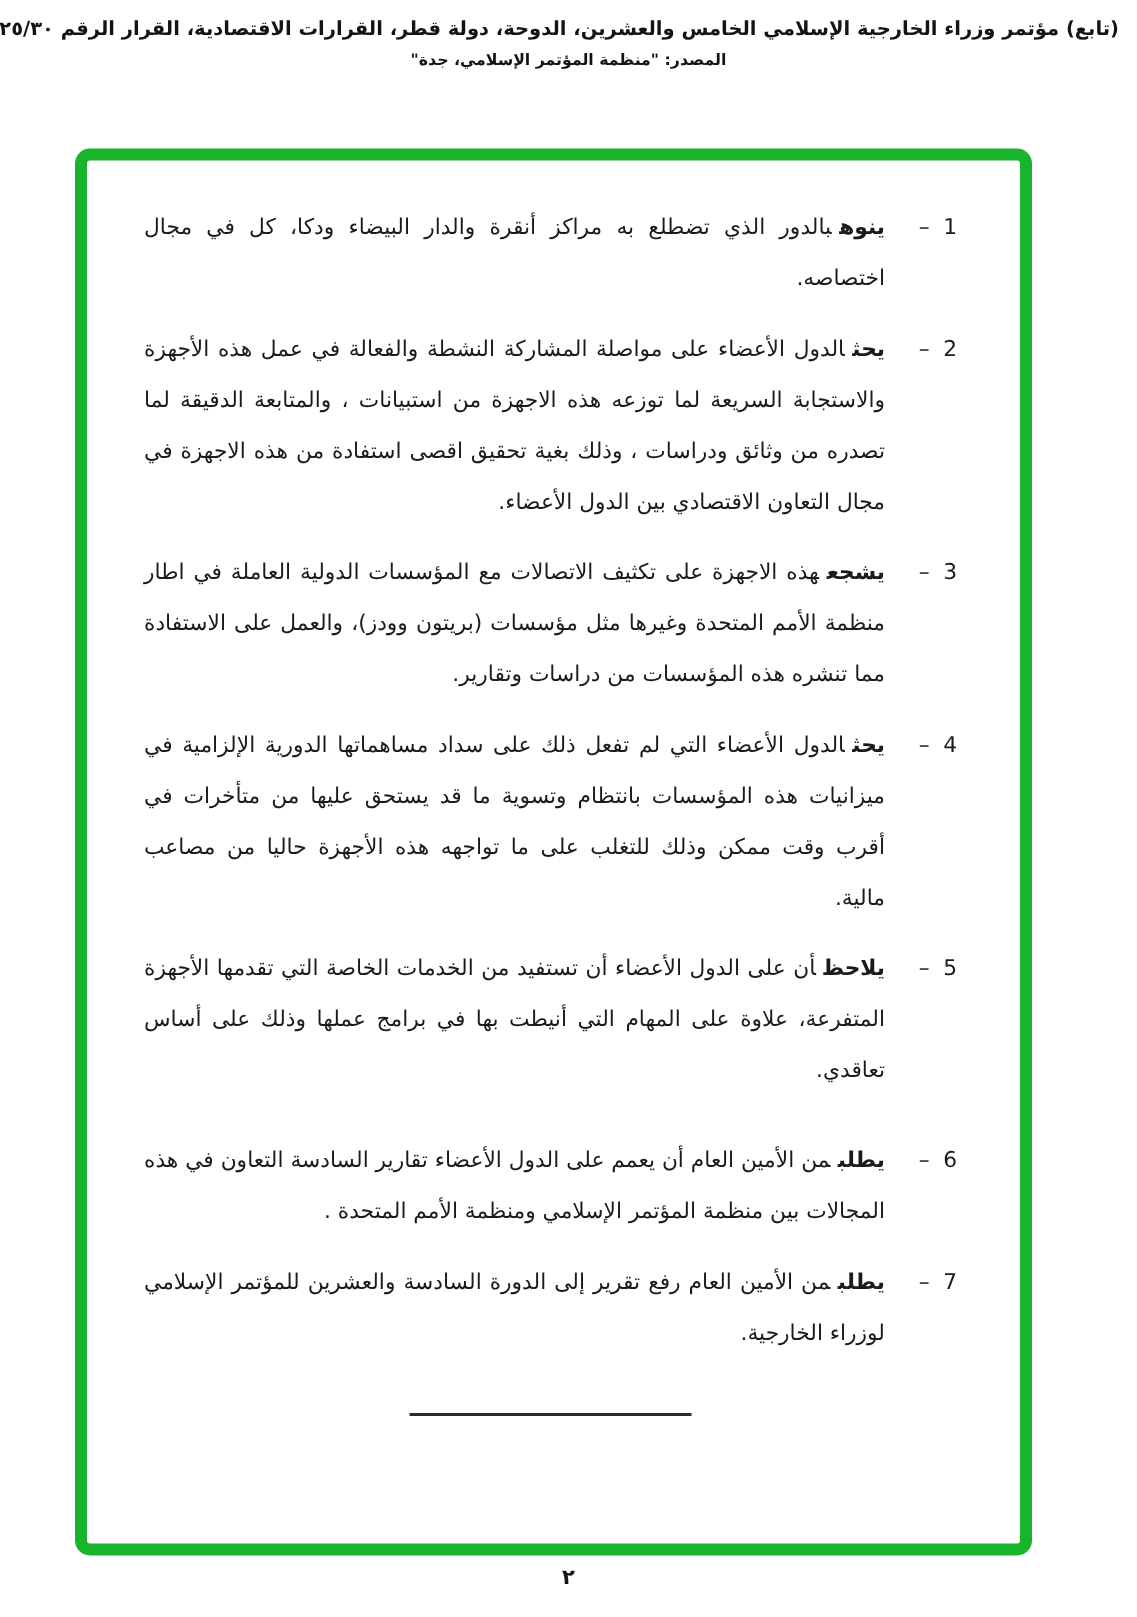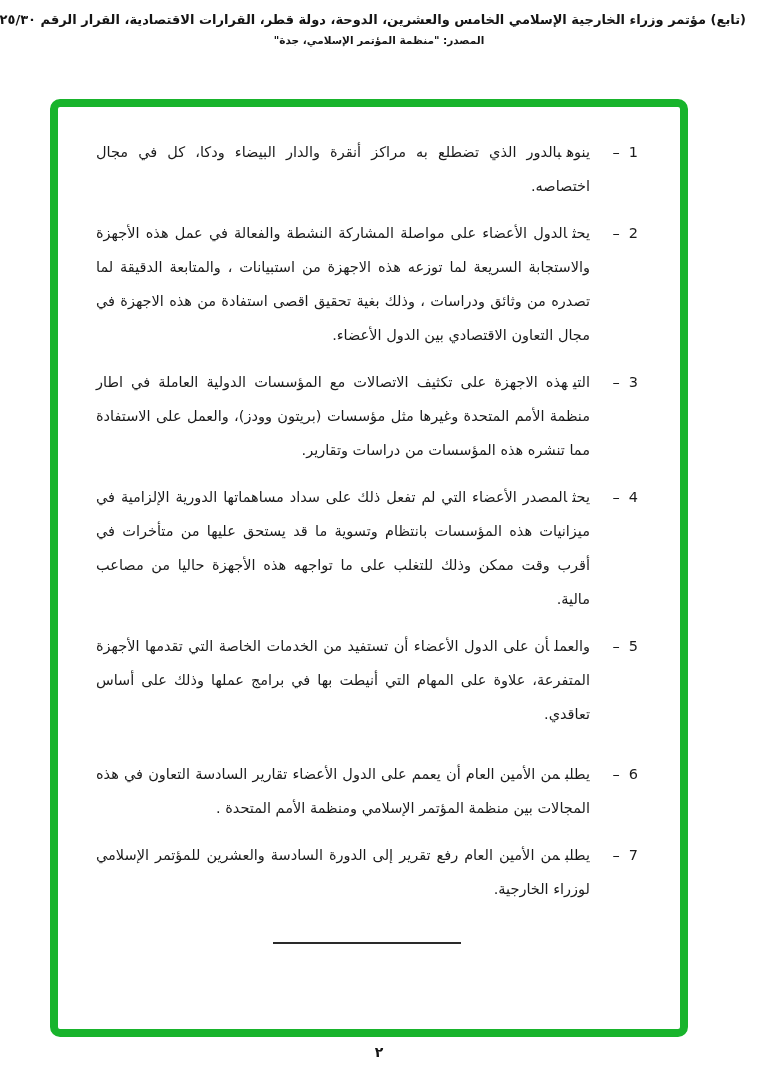--- a/index.html
+++ b/index.html
@@ -72,21 +72,21 @@
     gap: 9px;
     white-space: nowrap;
   }
   .item .marker .num { font-weight: normal; }
   .item .marker .dash { font-weight: normal; }
   .item .body {
     flex: 1;
     text-align: justify;
   }
   .item .lead {
-    font-weight: normal;
+    font-weight: bold;
     margin-left: 0.35em;
   }
   .item.spaced { margin-top: 26px; }
   
   .divider {
     width: 188px;
     height: 2px;
     background: #2a2a2a;
     margin: 36px auto 0 auto;
   }
@@ -134,41 +134,41 @@
           <b class="lead">يحث</b><span>الدول الأعضاء على مواصلة المشاركة النشطة والفعالة في عمل هذه الأجهزة والاستجابة السريعة لما توزعه هذه الاجهزة من استبيانات ، والمتابعة الدقيقة لما تصدره من وثائق ودراسات ، وذلك بغية تحقيق اقصى استفادة من هذه الاجهزة في مجال التعاون الاقتصادي بين الدول الأعضاء.</span>
         </div>
       </div>
 
       <div class="item">
         <div class="marker">
           <span class="num">3</span>
             <span class="dash">–</span>
         </div>
         <div class="body">
-          <b class="lead">التي</b><span>هذه الاجهزة على تكثيف الاتصالات مع المؤسسات الدولية العاملة في اطار منظمة الأمم المتحدة وغيرها مثل مؤسسات (بريتون وودز)، والعمل على الاستفادة مما تنشره هذه المؤسسات من دراسات وتقارير.</span>
+          <b class="lead">يشجع</b><span>هذه الاجهزة على تكثيف الاتصالات مع المؤسسات الدولية العاملة في اطار منظمة الأمم المتحدة وغيرها مثل مؤسسات (بريتون وودز)، والعمل على الاستفادة مما تنشره هذه المؤسسات من دراسات وتقارير.</span>
         </div>
       </div>
 
       <div class="item">
         <div class="marker">
           <span class="num">4</span>
             <span class="dash">–</span>
         </div>
         <div class="body">
-          <b class="lead">يحث</b><span>المصدر الأعضاء التي لم تفعل ذلك على سداد مساهماتها الدورية الإلزامية في ميزانيات هذه المؤسسات بانتظام وتسوية ما قد يستحق عليها من متأخرات في أقرب وقت ممكن وذلك للتغلب على ما تواجهه هذه الأجهزة حاليا من مصاعب مالية.</span>
+          <b class="lead">يحث</b><span>الدول الأعضاء التي لم تفعل ذلك على سداد مساهماتها الدورية الإلزامية في ميزانيات هذه المؤسسات بانتظام وتسوية ما قد يستحق عليها من متأخرات في أقرب وقت ممكن وذلك للتغلب على ما تواجهه هذه الأجهزة حاليا من مصاعب مالية.</span>
         </div>
       </div>
 
       <div class="item">
         <div class="marker">
           <span class="num">5</span>
             <span class="dash">–</span>
         </div>
         <div class="body">
-          <b class="lead">والعمل</b><span>أن على الدول الأعضاء أن تستفيد من الخدمات الخاصة التي تقدمها الأجهزة المتفرعة، علاوة على المهام التي أنيطت بها في برامج عملها وذلك على أساس تعاقدي.</span>
+          <b class="lead">يلاحظ</b><span>أن على الدول الأعضاء أن تستفيد من الخدمات الخاصة التي تقدمها الأجهزة المتفرعة، علاوة على المهام التي أنيطت بها في برامج عملها وذلك على أساس تعاقدي.</span>
         </div>
       </div>
 
       <div class="item spaced">
         <div class="marker">
           <span class="num">6</span>
             <span class="dash">–</span>
         </div>
         <div class="body">
           <b class="lead">يطلب</b><span>من الأمين العام أن يعمم على الدول الأعضاء تقارير السادسة التعاون في هذه المجالات بين منظمة المؤتمر الإسلامي ومنظمة الأمم المتحدة .</span>

